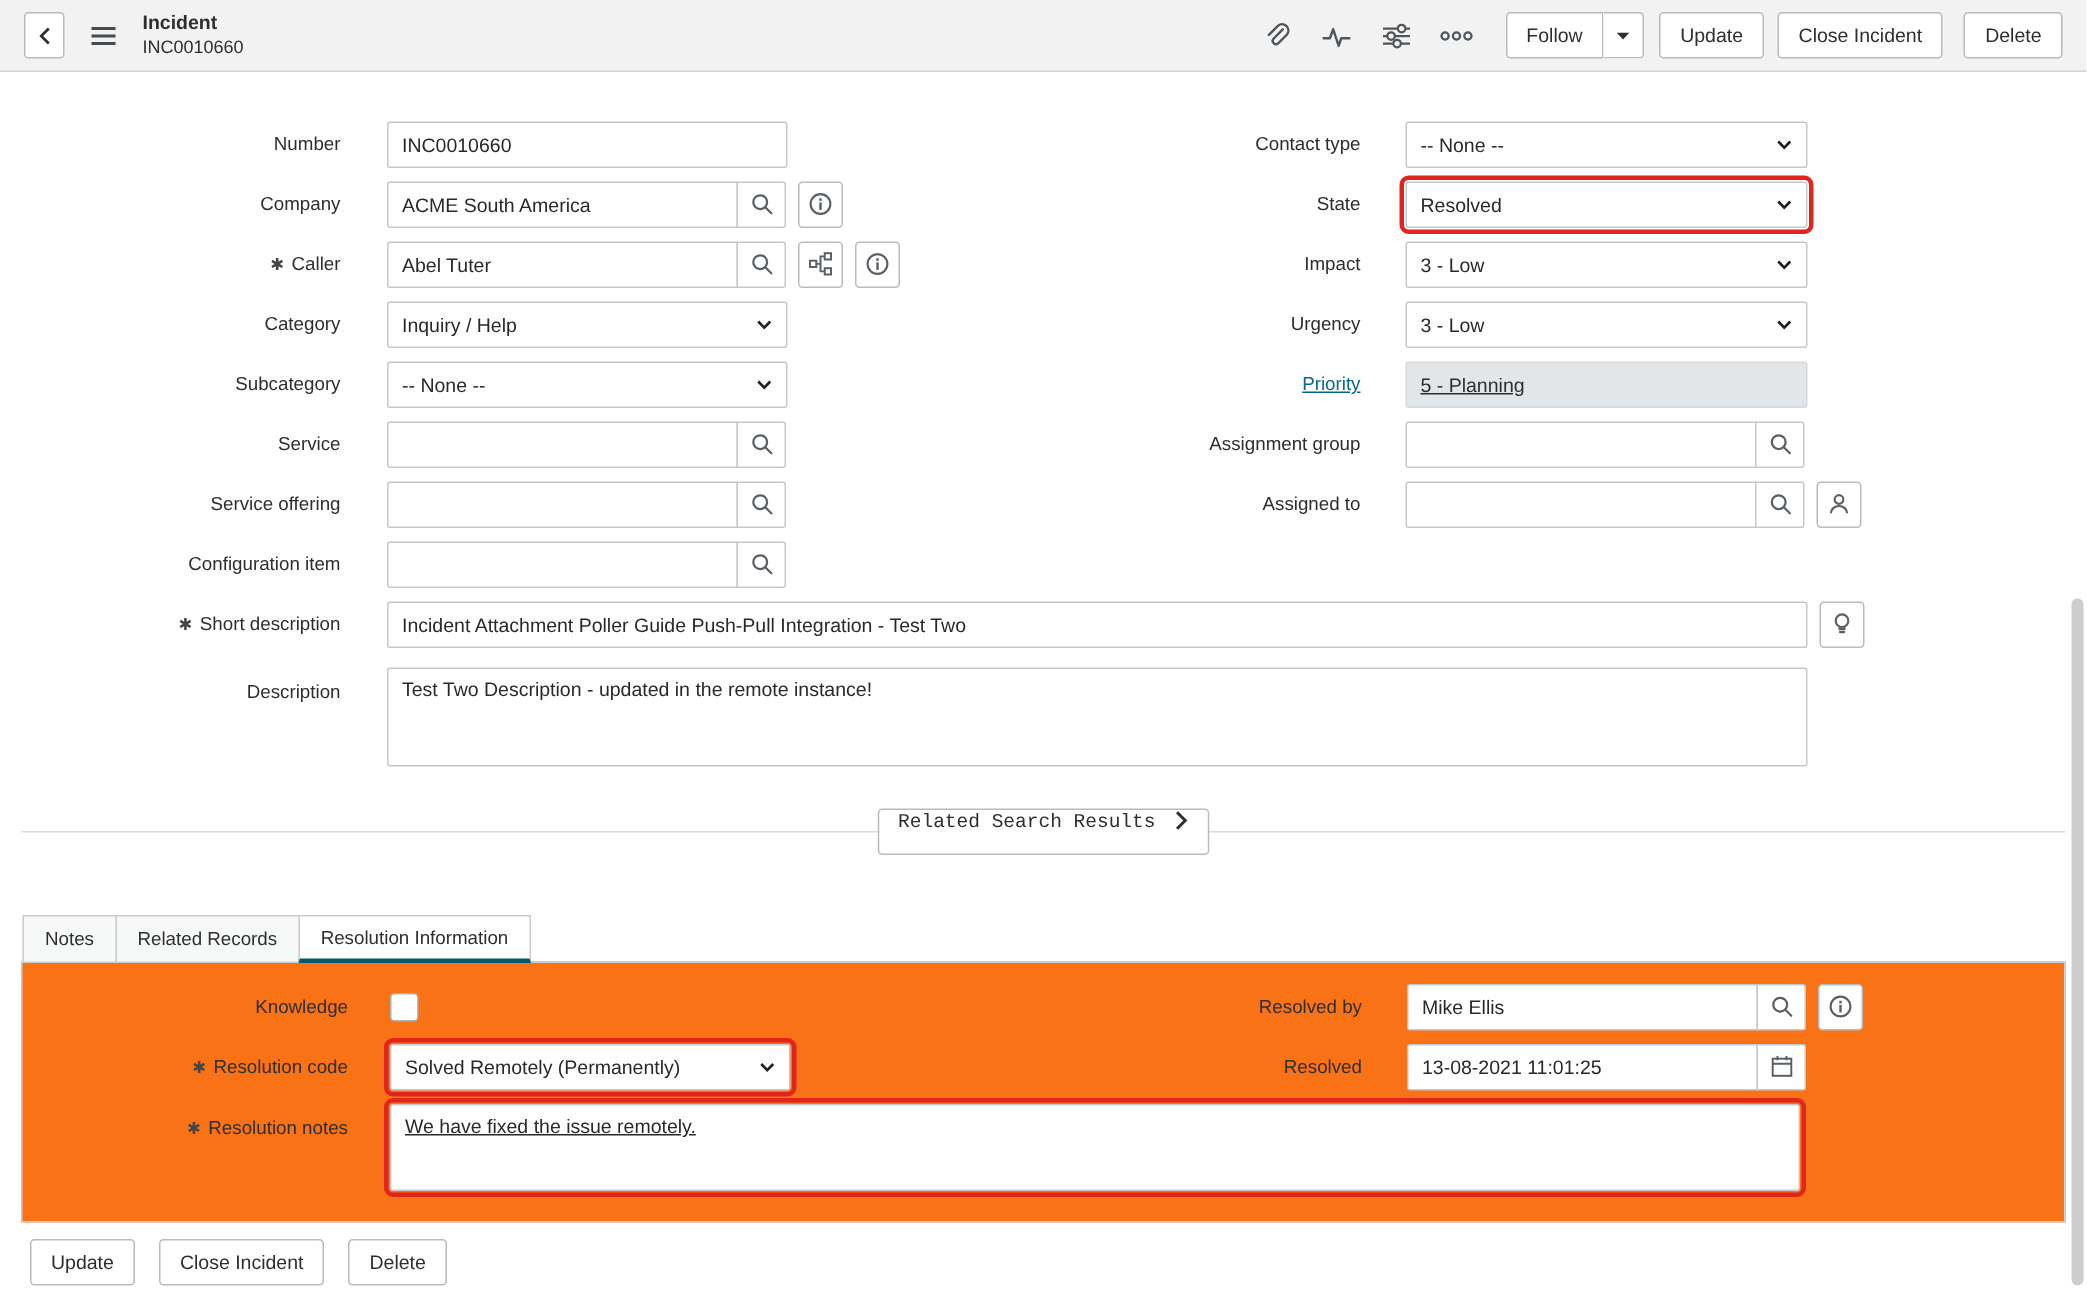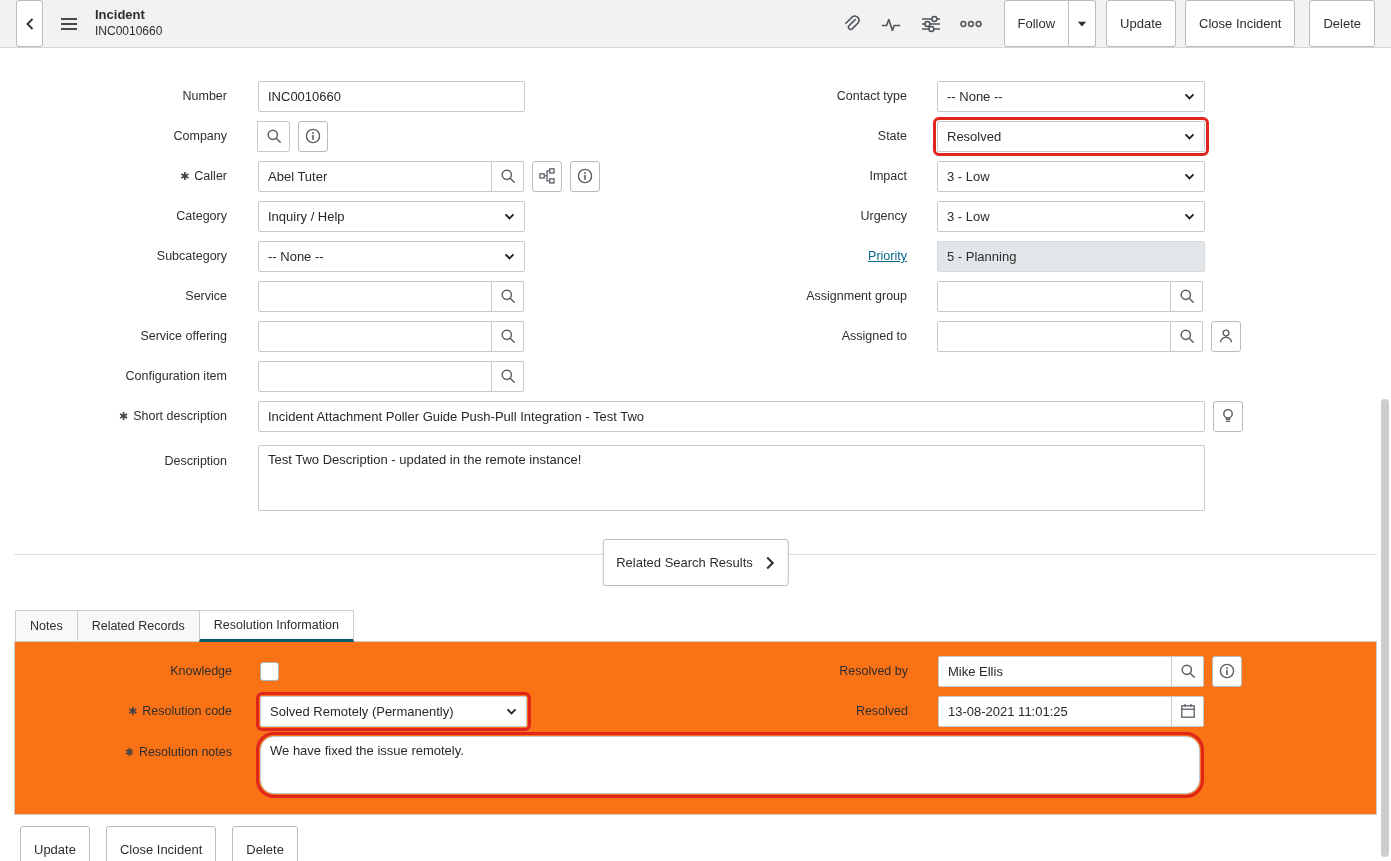--- a/index.html
+++ b/index.html
@@ -7,21 +7,21 @@
   html,body { width:1391px; height:861px; }
   body { font-family:"Liberation Sans",sans-serif; color:#2e2e2e; background:#fff; position:relative; overflow:hidden; font-size:13px; }
   svg { display:block; }
   .ic16 { width:16px; height:16px; }
   .ic20 { width:20px; height:18px; }
   .icclip { width:20px; height:20px; }
   .icchev { width:11px; height:7px; flex:none; }
 
   
   .header { height:48px; background:#f2f2f2; border-bottom:1px solid #d4d4d4; display:flex; align-items:center; padding:0 16px; }
-  .btn { background:#fff; border:1px solid #b7bcc1; border-radius:3px; height:47px; font-size:13px; color:#2e2e2e; padding:0 13px; font-family:inherit; cursor:pointer; white-space:nowrap; }
+  .btn { background:#fff; border:1px solid #b7bcc1; border-radius:3px; height:31px; font-size:13px; color:#2e2e2e; padding:0 13px; font-family:inherit; cursor:pointer; white-space:nowrap; }
   .back { width:27px; padding:0; display:flex; align-items:center; justify-content:center; }
   .iconbtn { background:none; border:none; padding:0; width:26px; height:26px; display:flex; align-items:center; justify-content:center; cursor:pointer; }
   .burger { margin-left:13px; }
   .titleblk { margin-left:13px; line-height:1.3; }
   .titleblk .t1 { font-weight:bold; font-size:13px; }
   .titleblk .t2 { font-size:12px; }
   .hspace { flex:1; }
   .hicons { display:flex; align-items:center; gap:14px; margin-right:20px; }
   .split { display:flex; margin-right:10px; }
   .split .main { border-radius:3px 0 0 3px; }
@@ -42,47 +42,47 @@
   .req { font-size:11px; color:#454545; }
   .link { color:var(--link-teal); text-decoration:underline; cursor:pointer; }
   .input { height:31px; border:1px solid #c3c9cd; border-radius:2px; padding:0 9px; font:inherit; color:#292929; background:#fff; width:267px; }
   .group { display:flex; }
   .group .input { border-radius:2px 0 0 2px; }
   .gw { width:234px !important; }
   .sq { width:33px; height:31px; background:#fff; border:1px solid #c3c9cd; margin-left:-1px; border-radius:0 2px 2px 0; display:flex; align-items:center; justify-content:center; cursor:pointer; padding:0; flex:none; }
   .detached { margin-left:8px; width:30px; border-radius:3px; border:1px solid #b7bcc1; }
   .sel { width:267px; height:31px; border:1px solid #c3c9cd; border-radius:2px; background:#fff; display:flex; align-items:center; justify-content:space-between; padding:0 9px; cursor:pointer; color:#292929; }
   .col-r .sel { width:268px; }
-  .readonly { width:268px; height:31px; background:#e3e6e8; border:1px solid #d6dadc; border-radius:2px; display:flex; align-items:center; padding:0 9px; }
+  .readonly { width:268px; height:31px; background:#e3e6e8; border:1px solid #d6dadc; border-radius:2px; display:flex; align-items:center; padding:0 9px;text-decoration:underline; }
   .hl { outline:3px solid var(--highlight-red); outline-offset:1px; }
   .wide-input { width:947px; }
   .ta { width:947px; height:66px; border:1px solid #c3c9cd; border-radius:2px; font:inherit; color:#292929; padding:6px 9px; resize:none; }
   .row.tall { height:auto; align-items:flex-start; margin-top:9px; }
   .row.tall .lbl { margin-top:9px; }
 
   
   .related { margin:43px 14px 0; height:15px; border-top:1px solid #dcdcdc; position:relative; }
-  .rel-btn { position:absolute; top:-16px; left:50%; transform:translateX(-50%); display:flex; align-items:center; gap:13px; }
+  .rel-btn { position:absolute; top:-16px; left:50%; transform:translateX(-50%); display:flex; align-items:flex-start; gap:13px;font-family:Liberation Mono, monospace; }
 
   
   .tabsec { margin:41px 14px 0; }
   .tabs { display:flex; margin-bottom:-1px; position:relative; z-index:2; padding-left:1px; }
   .tab { height:32px; padding:0 14px; background:#f7f8f8; border:1px solid #ccc; display:flex; align-items:center; font-size:12.5px; margin-right:-1px; cursor:pointer; }
   .tab.active { background:#fff; border-bottom:3px solid var(--tab-accent); }
   .tabbox { border:1px solid #ccc; background:#f97316; height:174px; padding-top:9px; position:relative; z-index:1; }
   .tcol-l { width:681px; }
   .tcol-r { flex:1; }
   .tcol-l .lbl { width:217px; }
   .tcol-l .fld { margin-left:28px; }
   .tcol-r .lbl { width:212px; }
   .tcol-r .fld { margin-left:30px;align-items:center; }
   .cb { appearance:none; -webkit-appearance:none; width:19px; height:19px; border:1px solid #aeb3b7; border-radius:3px; background:#fff; cursor:pointer; }
   .notes-row { display:flex; align-items:flex-start; margin-top:5px; }
   .notes-row .lbl { width:217px; margin-top:9px; }
-  .notes-ta { margin-left:28px; width:940px; height:58px; border:1px solid #c3c9cd; border-radius:14px; font:inherit; color:#292929; padding:6px 9px; resize:none; }
+  .notes-ta { margin-left:28px; width:940px; height:58px; border:1px solid #c3c9cd; border-radius:2px; font:inherit; color:#292929; padding:6px 9px; resize:none;text-decoration:underline; }
 
   
   .footer { display:flex; gap:16px; margin:11px 0 0 20px; }
 
   .scroll-thumb { position:absolute; right:2px; top:399px; width:8px; height:458px; background:#cdcdcd; border-radius:4px; cursor:pointer; }
 </style>
 </head>
 <body>
 
 <svg width="0" height="0" style="position:absolute" aria-hidden="true">
@@ -221,20 +221,21 @@
             <input class="input" value="INC0010660" style="">
           </div>
       </div>
 
       <div class="row">
         <div class="lbl">
             <span>Company</span>
           </div>
         <div class="fld">
           <span class="group">
+            <input class="input gw" value="ACME South America" style="">
             <button class="sq">
                 <svg class="ic16">
                   <use href="#i-search"></use>
                 </svg>
               </button>
           </span>
           <button class="sq detached">
               <svg class="ic16">
                 <use href="#i-info"></use>
               </svg>

